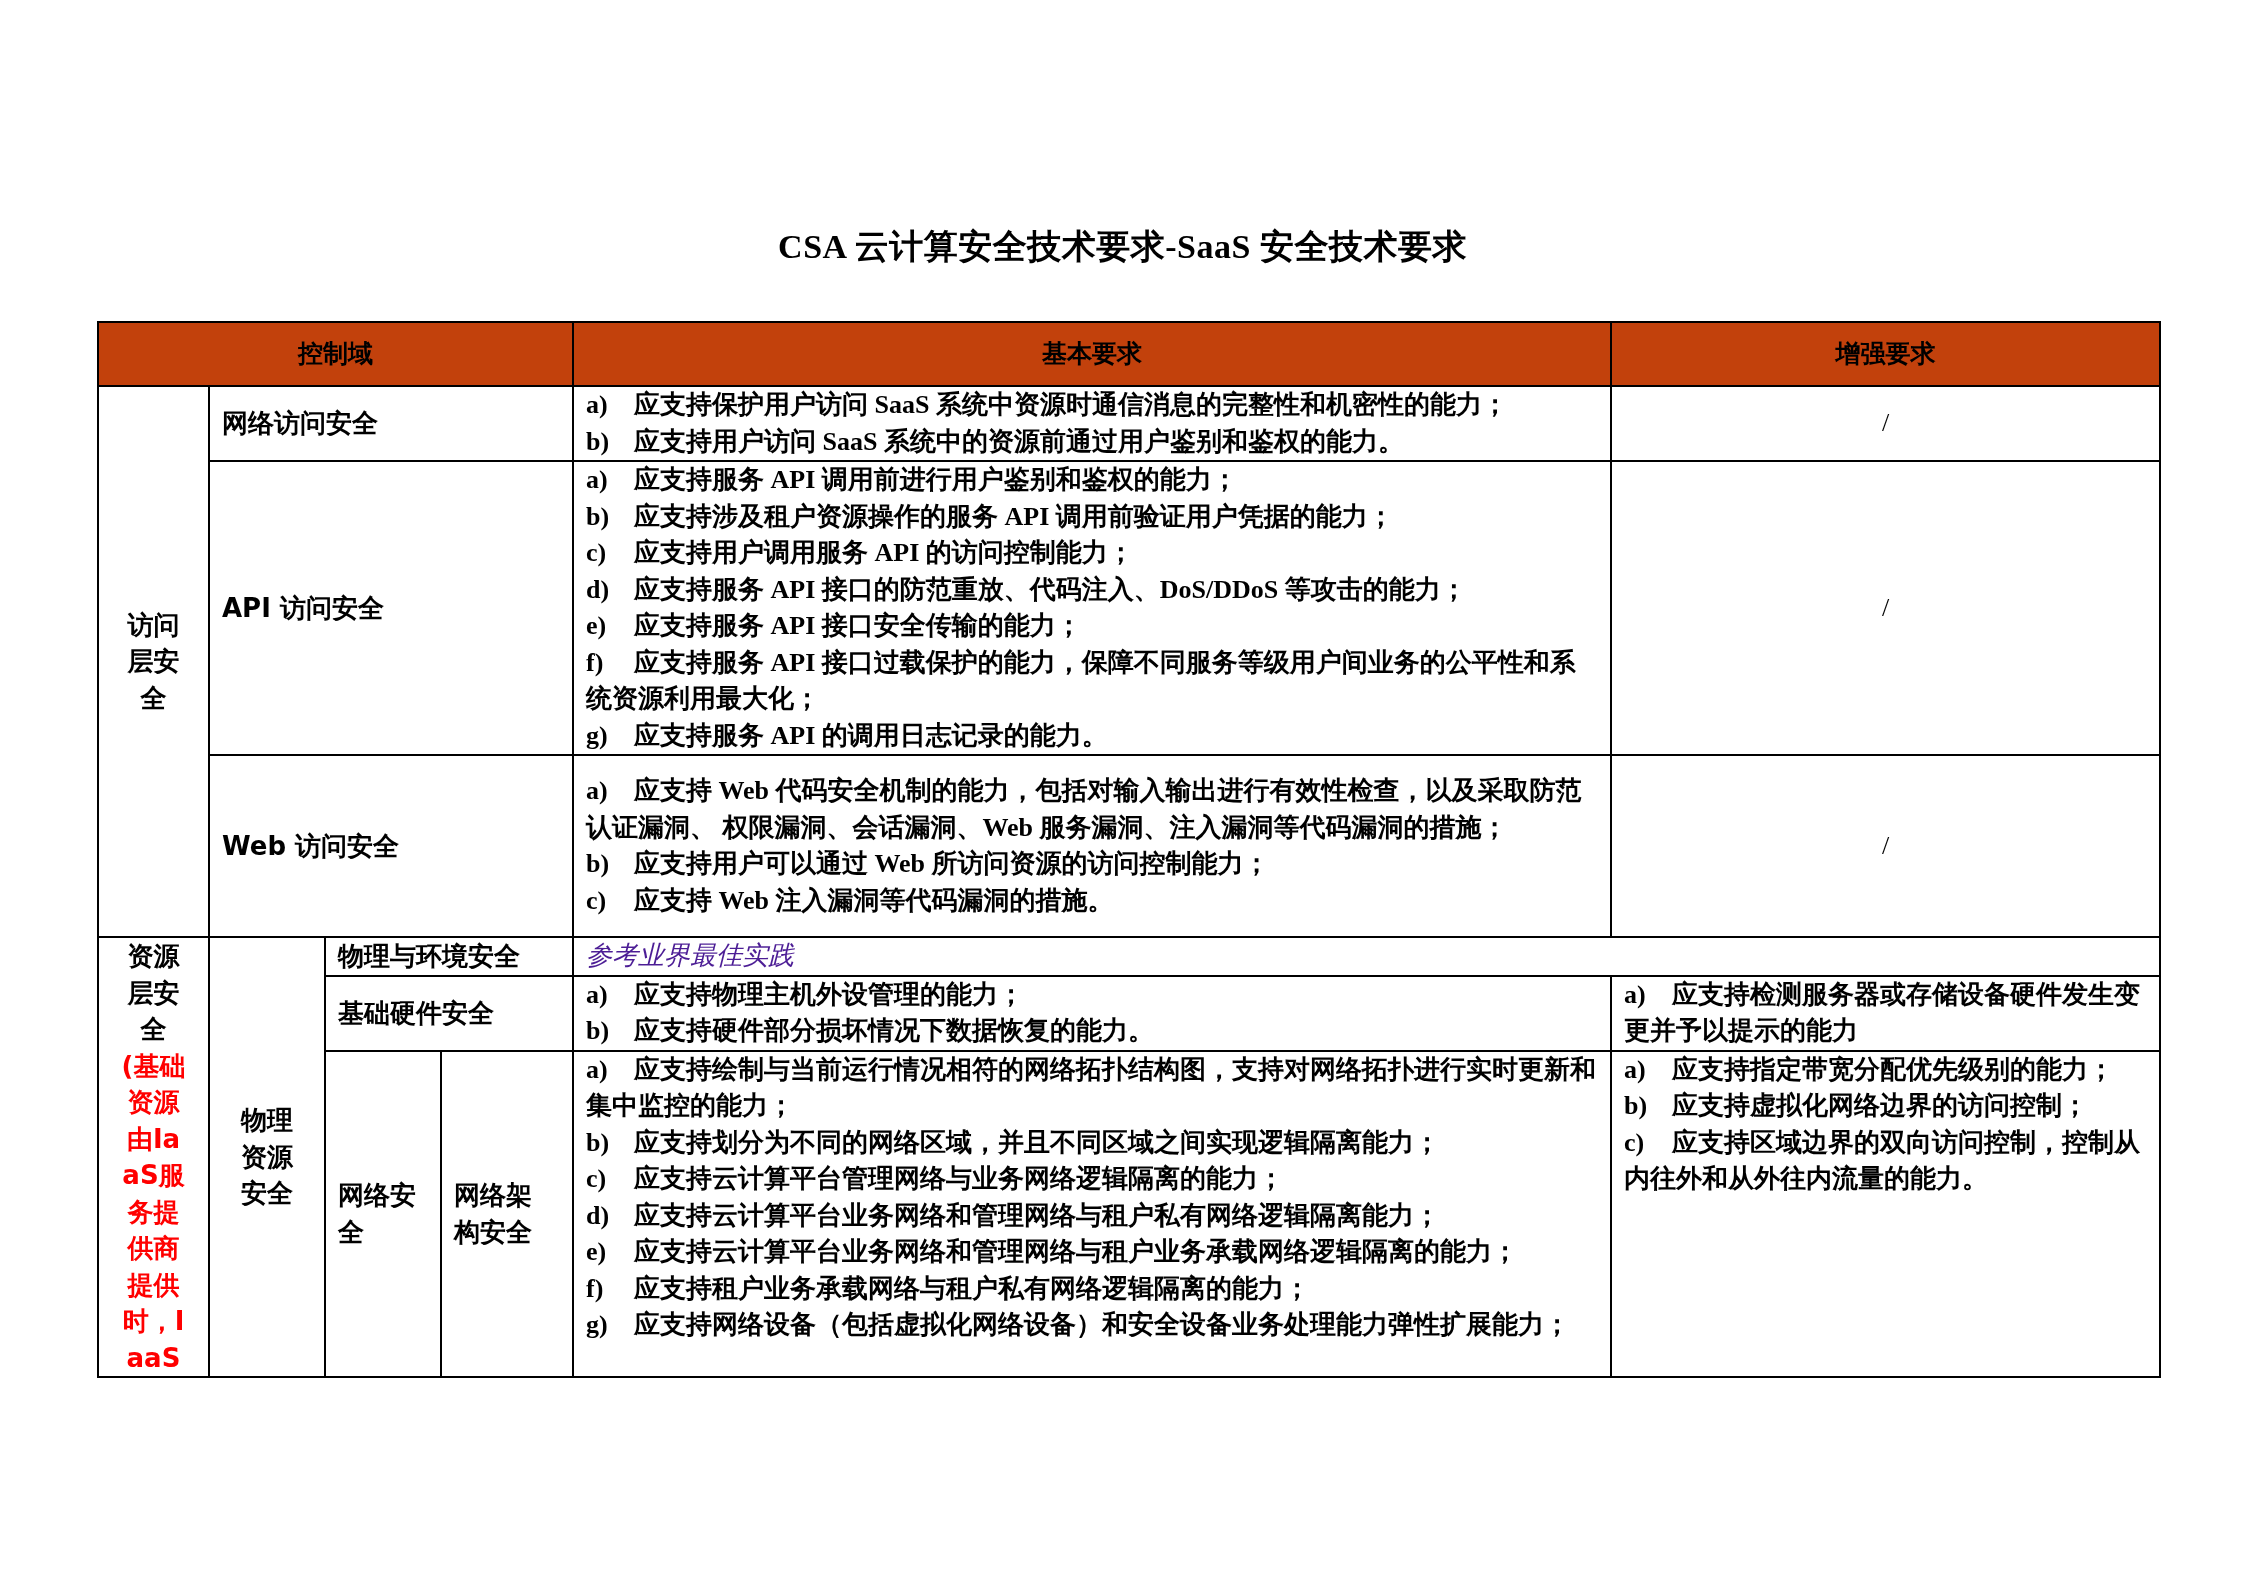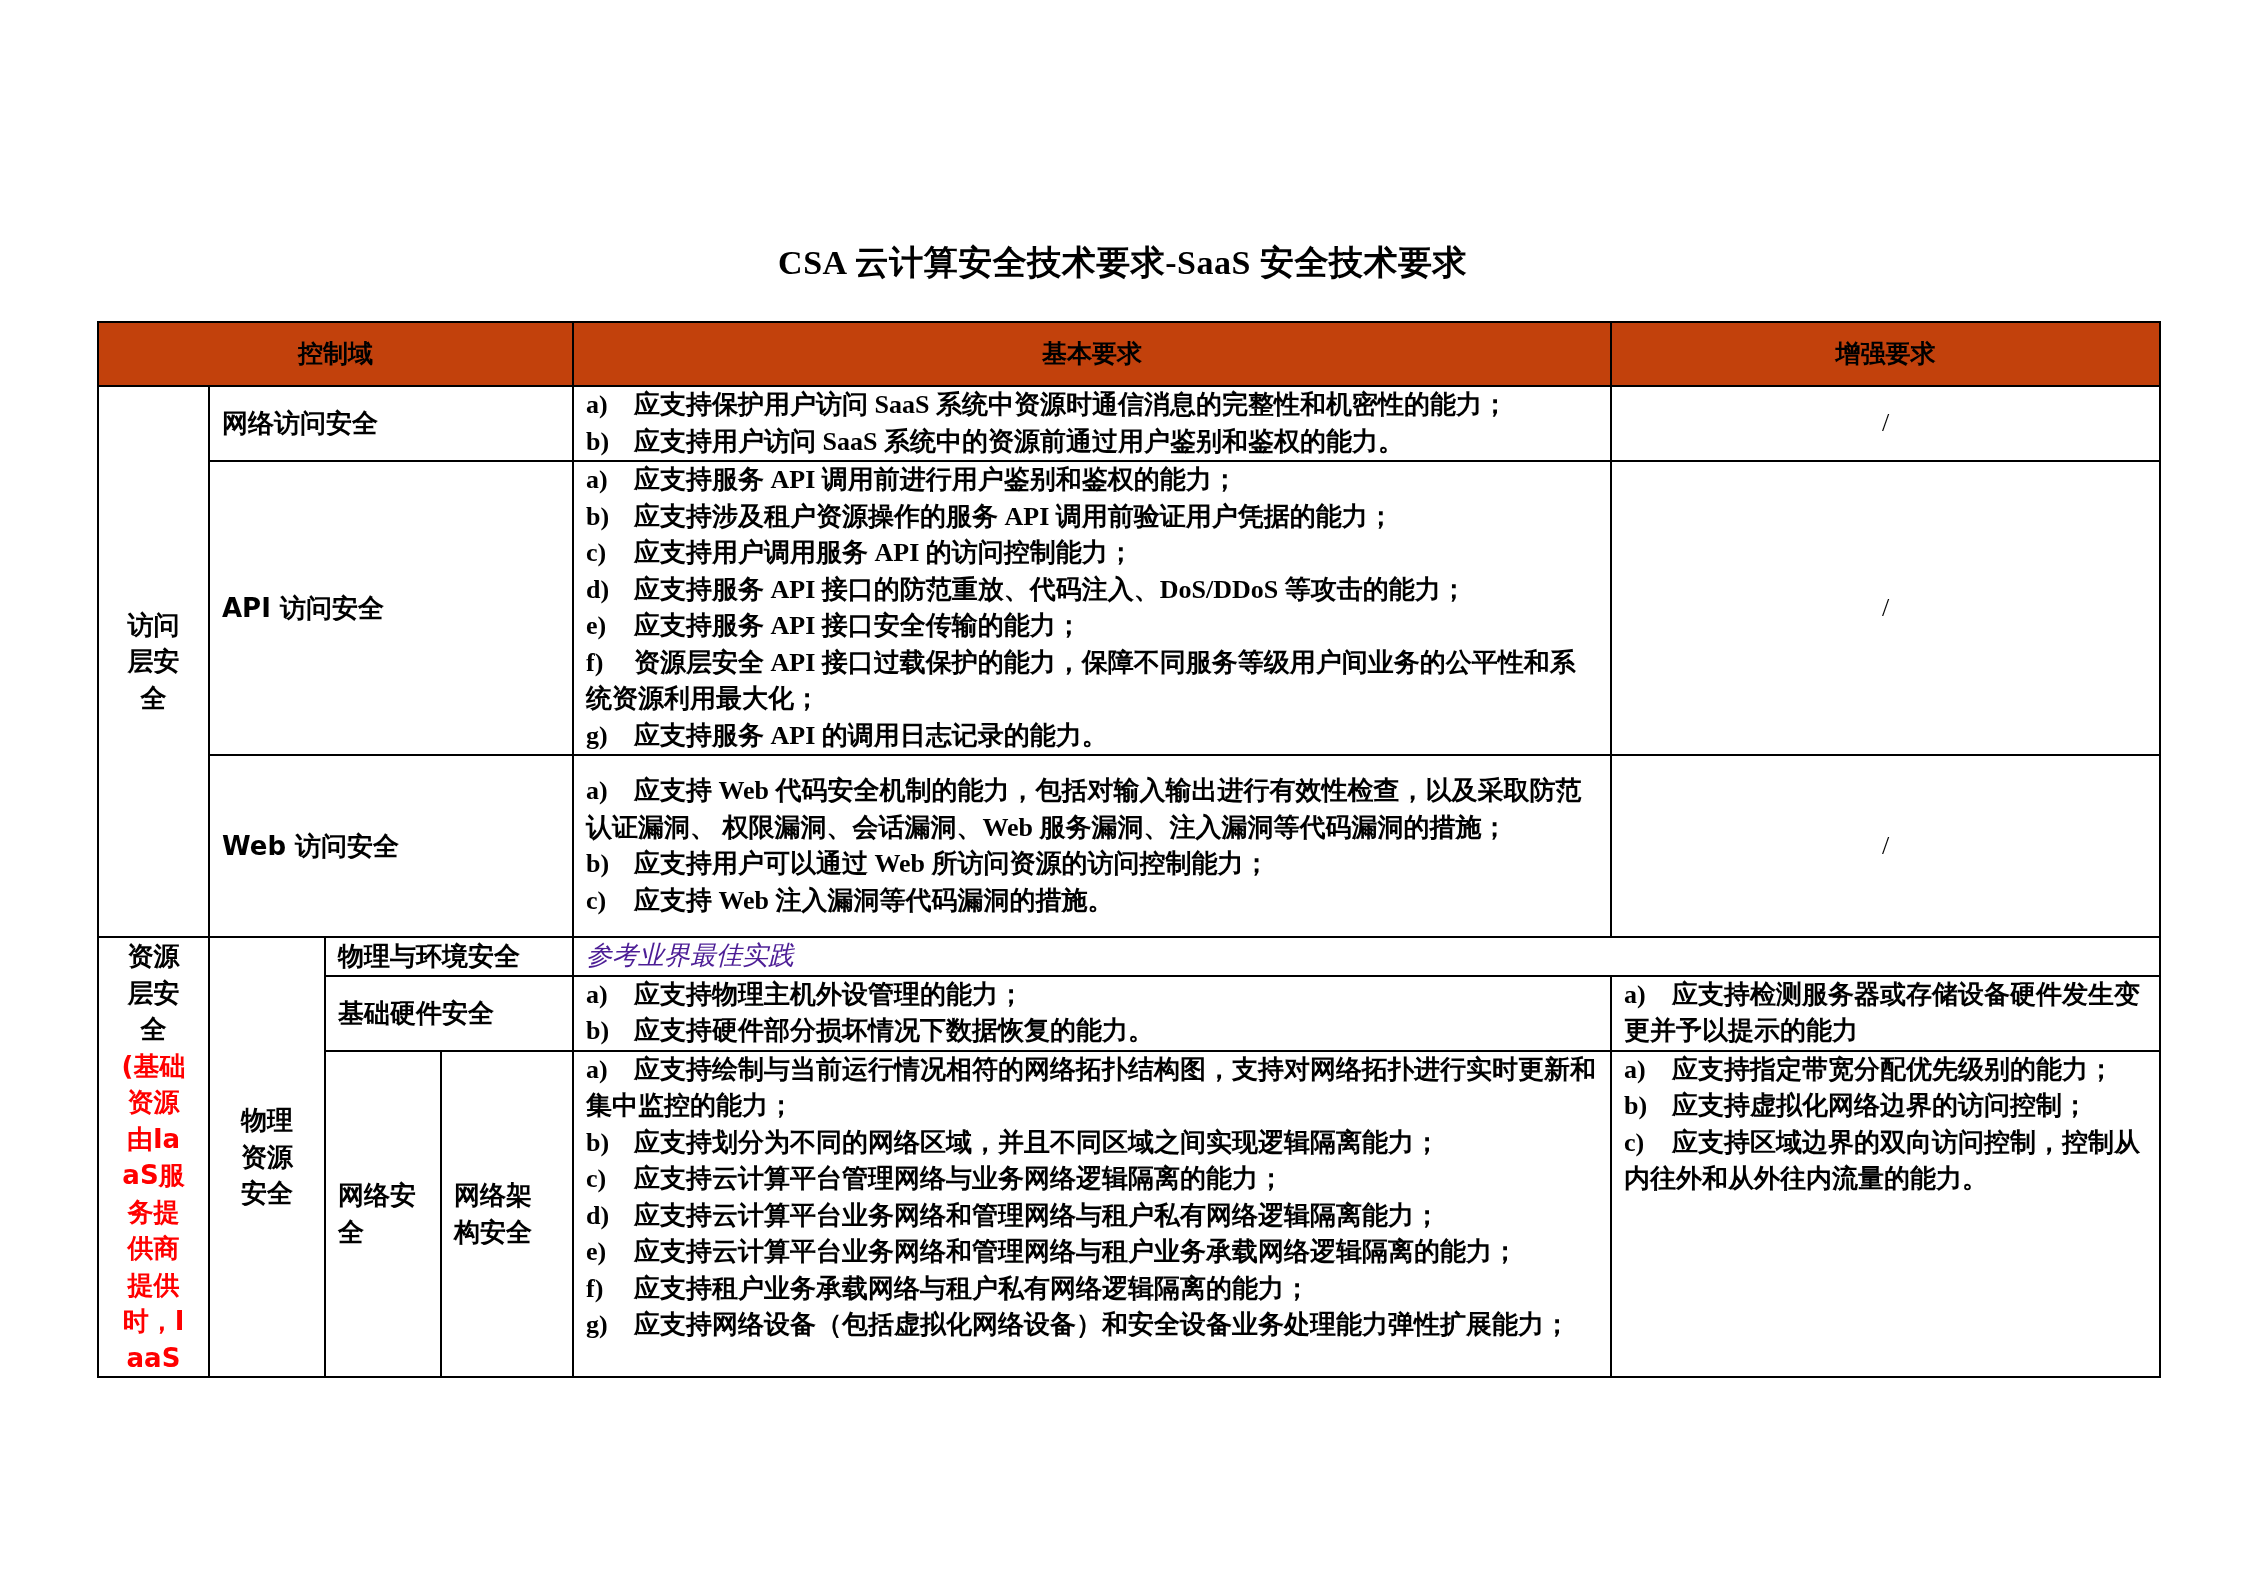--- a/index.html
+++ b/index.html
@@ -1,18 +1,18 @@
 <!DOCTYPE html>
 <html><head>
 <meta charset="utf-8">
 <style>
   html, body { margin: 0; padding: 0; background: #ffffff; }
   body { width: 2245px; height: 1587px; position: relative; overflow: hidden;
          font-family: "Liberation Serif", "DejaVu Serif", serif; color: #000; }
-  .title { position: absolute; top: 240px; left: 0; width: 2245px; text-align: center;
+  .title { position: absolute; top: 224px; left: 0; width: 2245px; text-align: center;
            font-size: 34px; font-weight: bold; letter-spacing: 0.5px; }
   table.req { position: absolute; top: 321px; left: 97px; width: 2062px;
               border-collapse: collapse; table-layout: fixed; }
   table.req td, table.req th { border: 2px solid #000; padding: 0 12px; vertical-align: middle;
               font-size: 26px; line-height: 36.5px; }
   table.req th { background: #c2410c; height: 62px; font-weight: bold; text-align: center;
               font-family: "DejaVu Sans", "Liberation Sans", sans-serif; font-size: 25px; }
   .lbl { font-family: "DejaVu Sans", "Liberation Sans", sans-serif; font-weight: bold; font-size: 25px; }
   .center { text-align: center; }
   .red { color: #ff0000; }
@@ -60,21 +60,21 @@
     </tr>
 
     <tr style="height:292px">
       <td colspan="3" class="lbl">API 访问安全</td>
       <td class="cell-text">
         <span class="item"><span class="pre">a)</span><span>应支持服务 API 调用前进行用户鉴别和鉴权的能力；</span></span>
         <span class="item"><span class="pre">b)</span><span>应支持涉及租户资源操作的服务 API 调用前验证用户凭据的能力；</span></span>
         <span class="item"><span class="pre">c)</span><span>应支持用户调用服务 API 的访问控制能力；</span></span>
         <span class="item"><span class="pre">d)</span><span>应支持服务 API 接口的防范重放、代码注入、DoS/DDoS 等攻击的能力；</span></span>
         <span class="item"><span class="pre">e)</span><span>应支持服务 API 接口安全传输的能力；</span></span>
-        <span class="item"><span class="pre">f)</span><span>资源层安全 API 接口过载保护的能力，保障不同服务等级用户间业务的公平性和系统资源利用最大化；</span></span>
+        <span class="item"><span class="pre">f)</span><span>应支持服务 API 接口过载保护的能力，保障不同服务等级用户间业务的公平性和系统资源利用最大化；</span></span>
         <span class="item"><span class="pre">g)</span><span>应支持服务 API 的调用日志记录的能力。</span></span>
       </td>
       <td class="center">/</td>
     </tr>
 
     <tr style="height:182px">
       <td colspan="3" class="lbl">Web 访问安全</td>
       <td class="cell-text">
         <span class="item"><span class="pre">a)</span><span>应支持 Web 代码安全机制的能力，包括对输入输出进行有效性检查，以及采取防范认证漏洞、 权限漏洞、会话漏洞、Web 服务漏洞、注入漏洞等代码漏洞的措施；</span></span>
         <span class="item"><span class="pre">b)</span><span>应支持用户可以通过 Web 所访问资源的访问控制能力；</span></span>

